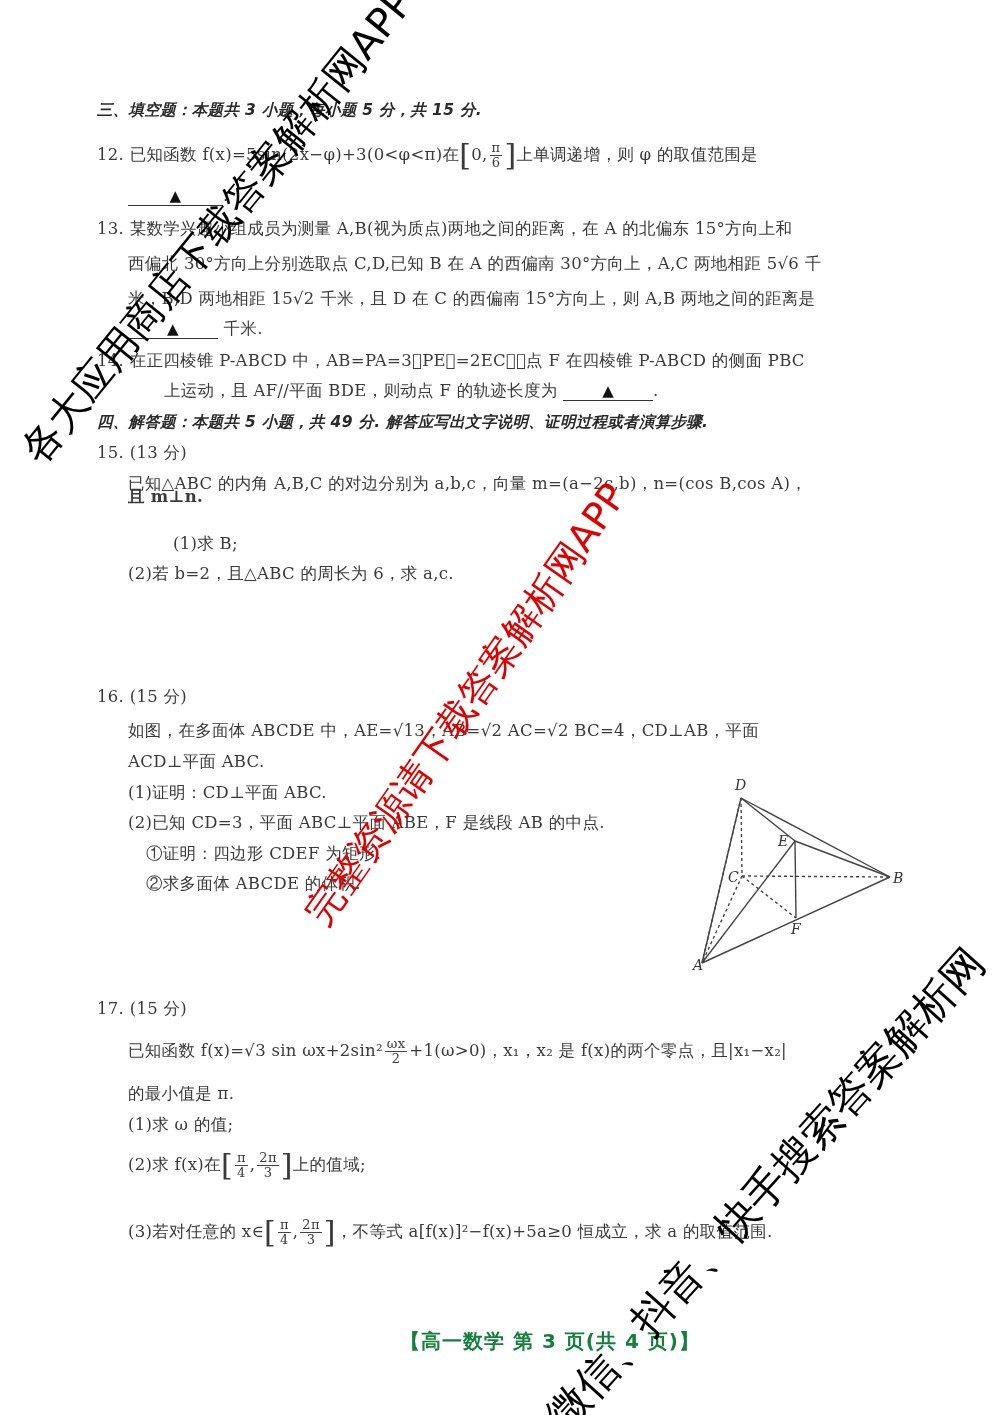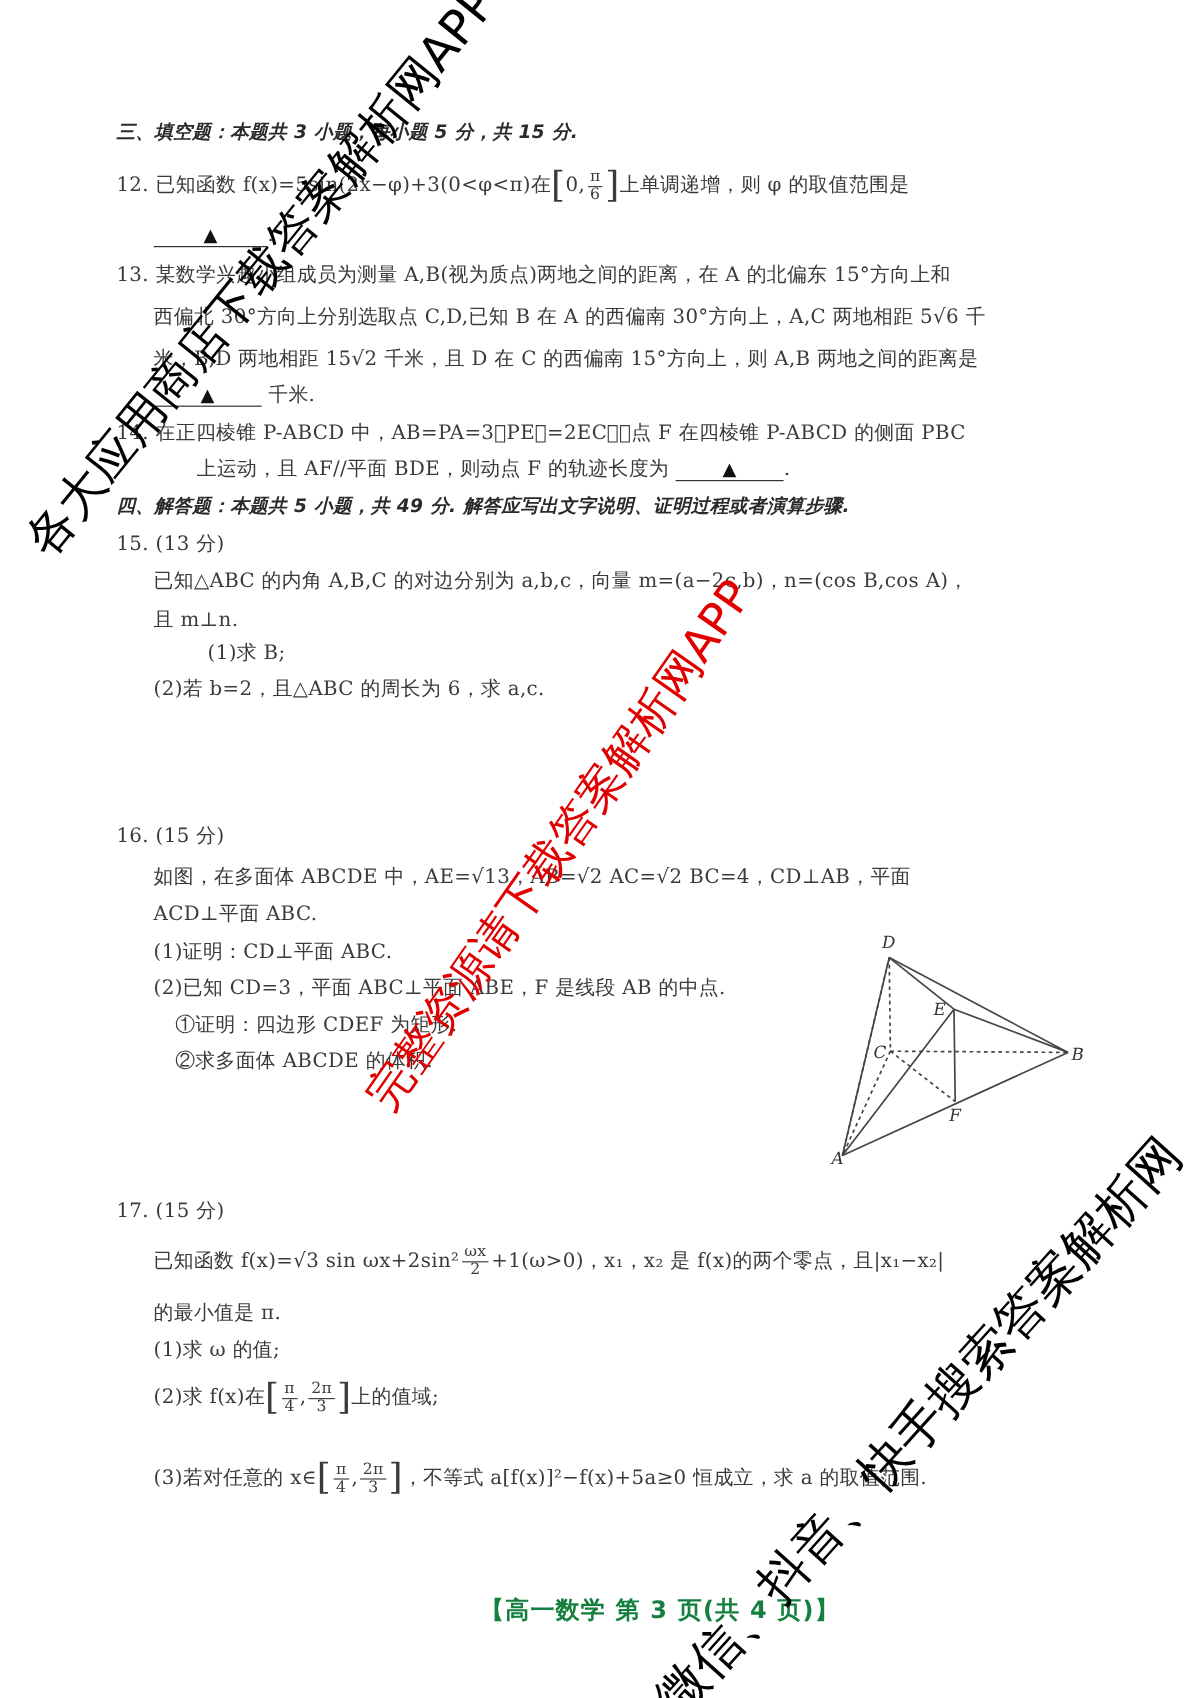--- a/index.html
+++ b/index.html
@@ -49,21 +49,21 @@
 <div class="line num" style="top:350px;">14. 在正四棱锥 P-ABCD 中，AB=PA=3，PE⃗=2EC⃗，点 F 在四棱锥 P-ABCD 的侧面 PBC</div>
 <div class="line indent" style="top:380px;margin-left:36px;">
   <span>上运动，且 AF//平面 BDE，则动点 F 的轨迹长度为</span>
   <span class="blank" style="width:90px;"><span class="tri">▲</span></span><span>.</span>
 </div>
 
 <div class="line bold sec" style="top:412px;">四、解答题：本题共 5 小题，共 49 分. 解答应写出文字说明、证明过程或者演算步骤.</div>
 
 <div class="line num" style="top:442px;">15. (13 分)</div>
 <div class="line indent" style="top:473px;">已知△ABC 的内角 A,B,C 的对边分别为 a,b,c，向量 m=(a−2c,b)，n=(cos B,cos A)，</div>
-<div class="line indent" style="top:506px;">且 m⊥n.</div>
+<div class="line indent" style="top:486px;font-weight:bold;">且 m⊥n.</div>
 <div class="line indent" style="top:533px;margin-left:45px;">(1)求 B;</div>
 <div class="line indent" style="top:563px;">(2)若 b=2，且△ABC 的周长为 6，求 a,c.</div>
 
 <div class="line num" style="top:686px;">16. (15 分)</div>
 <div class="line indent" style="top:720px;">如图，在多面体 ABCDE 中，AE=√13，AB=√2 AC=√2 BC=4，CD⊥AB，平面</div>
 <div class="line indent" style="top:751px;">ACD⊥平面 ABC.</div>
 <div class="line indent" style="top:782px;">(1)证明：CD⊥平面 ABC.</div>
 <div class="line indent" style="top:812px;">(2)已知 CD=3，平面 ABC⊥平面 ABE，F 是线段 AB 的中点.</div>
 <div class="line" style="left:146px; top:843px;">①证明：四边形 CDEF 为矩形.</div>
 <div class="line" style="left:146px; top:873px;">②求多面体 ABCDE 的体积.</div>

